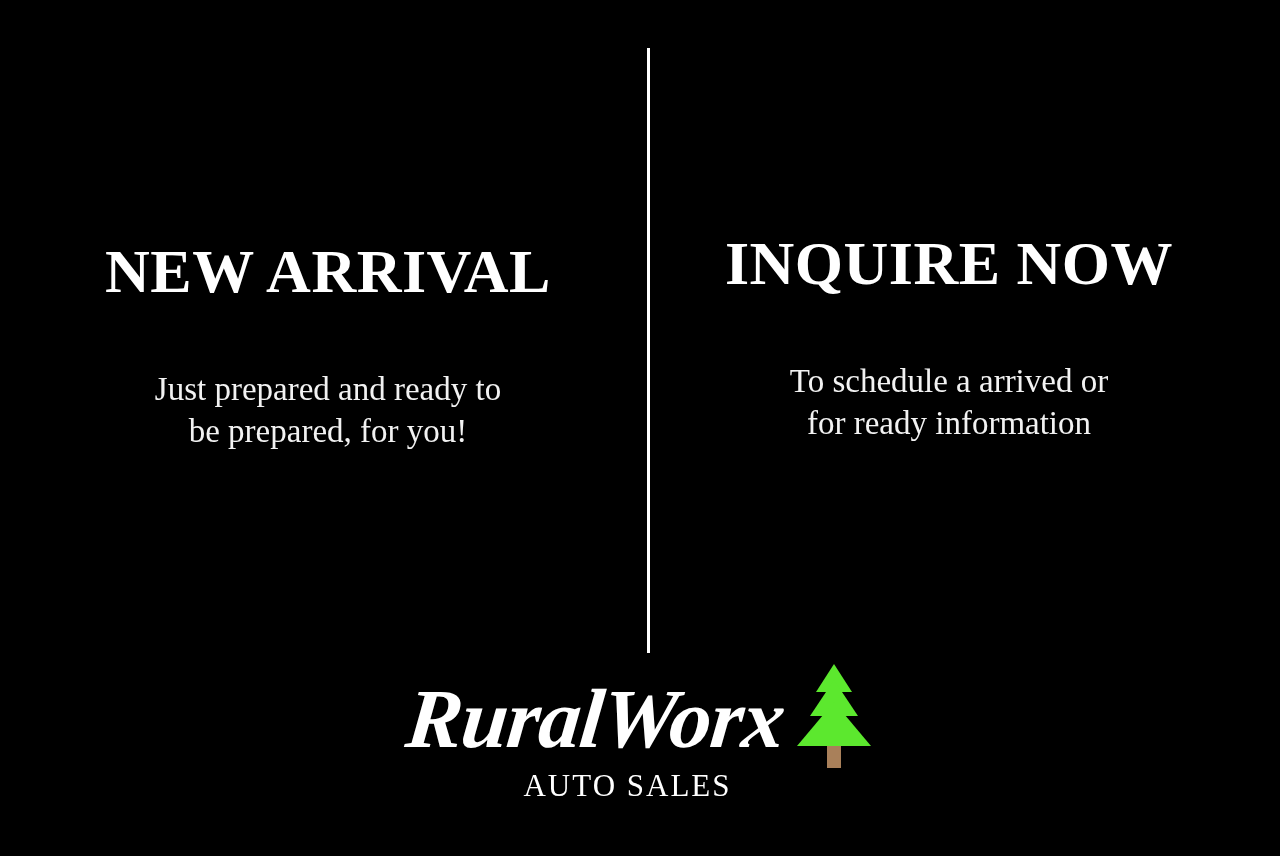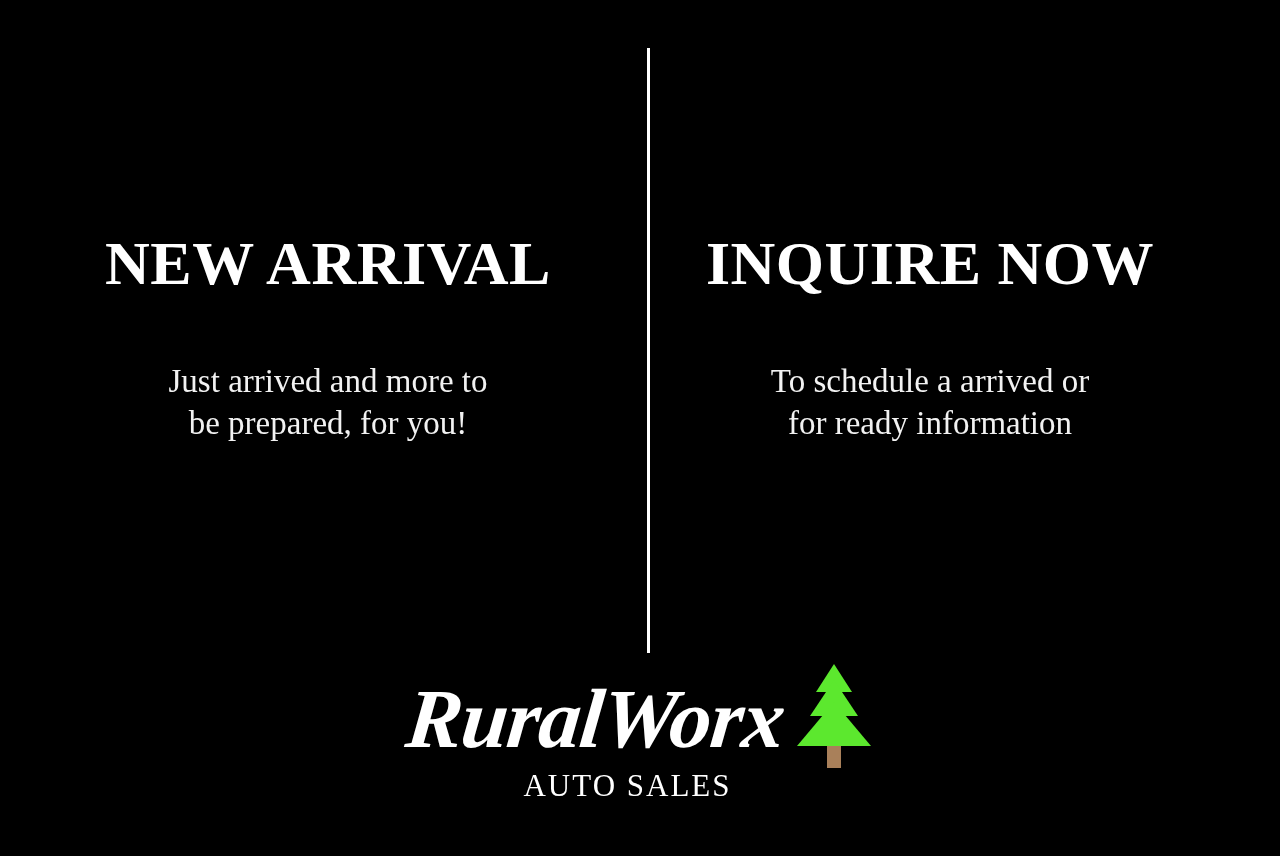--- a/index.html
+++ b/index.html
@@ -27,22 +27,22 @@
     background: #ffffff;
   }
 
   
   .panel {
     position: absolute;
     top: 228px;
     width: 560px;
     text-align: center;
   }
-  .panel.left  { left: 48px; }
-  .panel.right { left: 650px; }
+  .panel.left  { left: 48px; margin-top: 8px; }
+  .panel.right { left: 669px; }
 
   .panel-heading {
     font-family: "Liberation Serif", "DejaVu Serif", serif;
     font-weight: bold;
     font-size: 62px;
     line-height: 70px;
     color: #ffffff;
     letter-spacing: 0.5px;
     margin: 0;
     white-space: nowrap;
@@ -107,21 +107,21 @@
 </head>
 <body>
 
 <div id="stage">
 
   <div class="divider"></div>
 
   <div class="panel left">
     <h1 class="panel-heading">NEW ARRIVAL</h1>
     <p class="panel-body">
-      <span class="line">Just arrived and more to</span>
+      <span class="line">Just prepared and ready to</span>
       <span class="line">be prepared, for you!</span>
     </p>
   </div>
 
   <div class="panel right">
     <h1 class="panel-heading">INQUIRE NOW</h1>
     <p class="panel-body">
       <span class="line">To schedule a arrived or</span>
       <span class="line">for ready information</span>
     </p>

